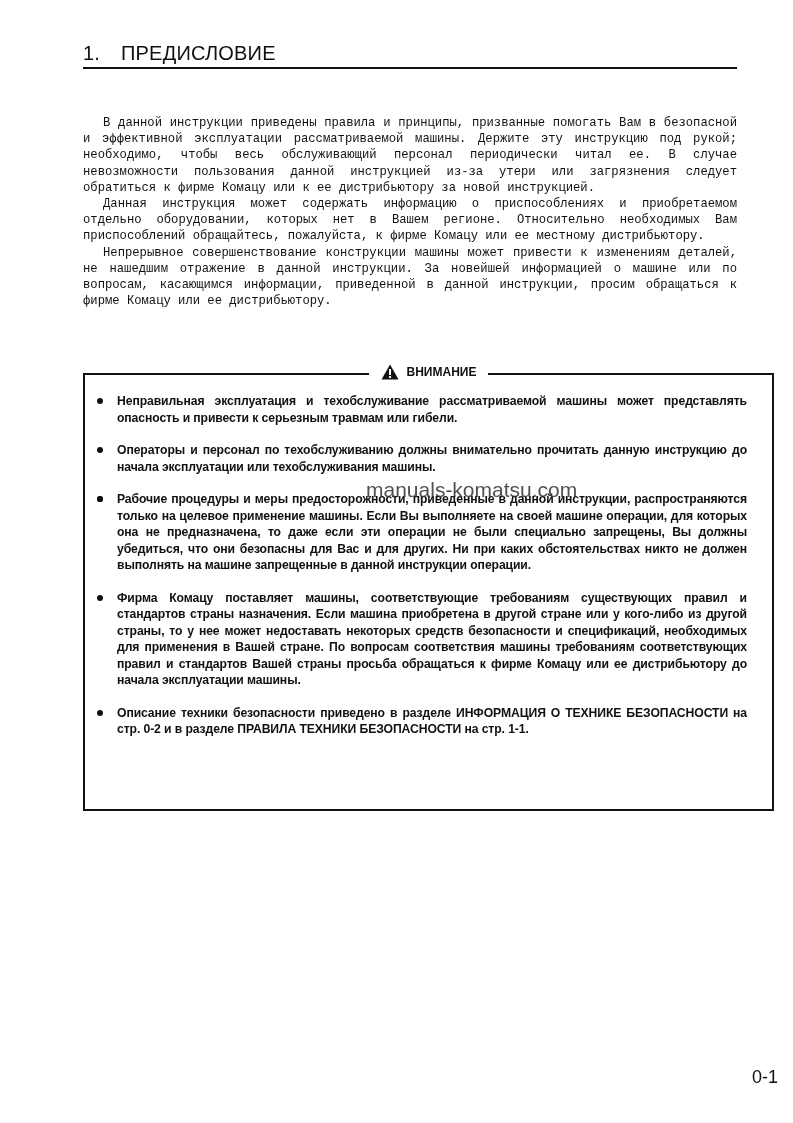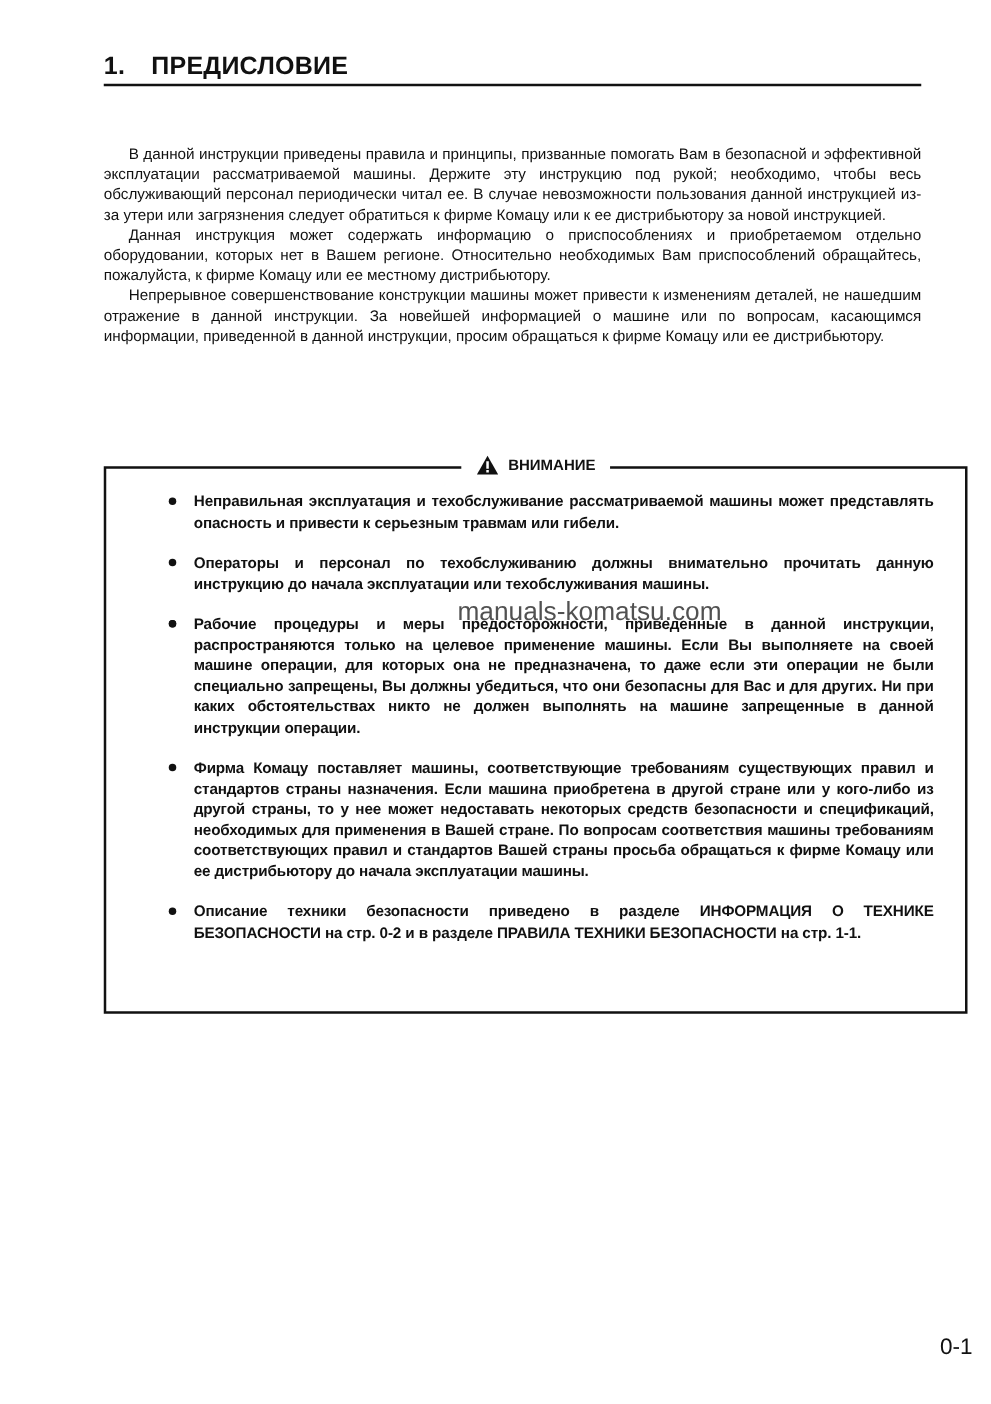--- a/index.html
+++ b/index.html
@@ -2,41 +2,41 @@
 <html><head>
 <meta charset="utf-8">
 <style>
   html, body { margin: 0; padding: 0; background: #ffffff; }
   body {
     width: 793px; height: 1123px; position: relative; overflow: hidden;
     font-family: "Liberation Sans", sans-serif; color: #111;
   }
   .title {
     position: absolute; left: 83px; top: 42px; width: 654px;
-    font-size: 20px; font-weight: bold; letter-spacing: 0.2px;
+    font-size: 20px; font-weight: normal; letter-spacing: 0.2px;
     border-bottom: 2px solid #111; padding-bottom: 2px;
   }
   .title .num { display: inline-block; width: 38px; }
   .intro {
     position: absolute; left: 83px; top: 115px; width: 654px;
-    font-size: 12.2px; line-height: 16.2px; text-align: justify;
+    font-size: 12.2px; line-height: 16.2px; text-align: justify; font-family: Liberation Mono, monospace;
   }
   .intro p { margin: 0; text-indent: 20px; }
   .warn-box {
     position: absolute; left: 83px; top: 373px; width: 651px; height: 434px;
     border: 2px solid #111;
     padding-left: 36px;
   }
   .warn-header {
     position: absolute; left: 50%; transform: translateX(-50%); top: -11px;
     background: #fff; padding: 0 12px; display: flex; align-items: center; gap: 8px;
     font-size: 12px; font-weight: bold;
   }
   .warn-icon { width: 18px; height: 16px; }
-  .warn-list { position: absolute; left: 0; top: 18px; right: 15px; padding: 0 10px 0 10px; margin-left: 38px; }
+  .warn-list { position: absolute; left: 0; top: 18px; right: 15px; padding: 0 10px 0 10px; }
   .warn-item {
     position: relative; padding-left: 22px; margin-bottom: 16px;
     font-size: 12.2px; line-height: 16.5px; font-weight: bold; text-align: justify;
     letter-spacing: -0.1px;
   }
   .bullet {
     position: absolute; left: 2px; top: 5px; width: 6px; height: 6px;
     border-radius: 50%; background: #111;
   }
   .watermark {

